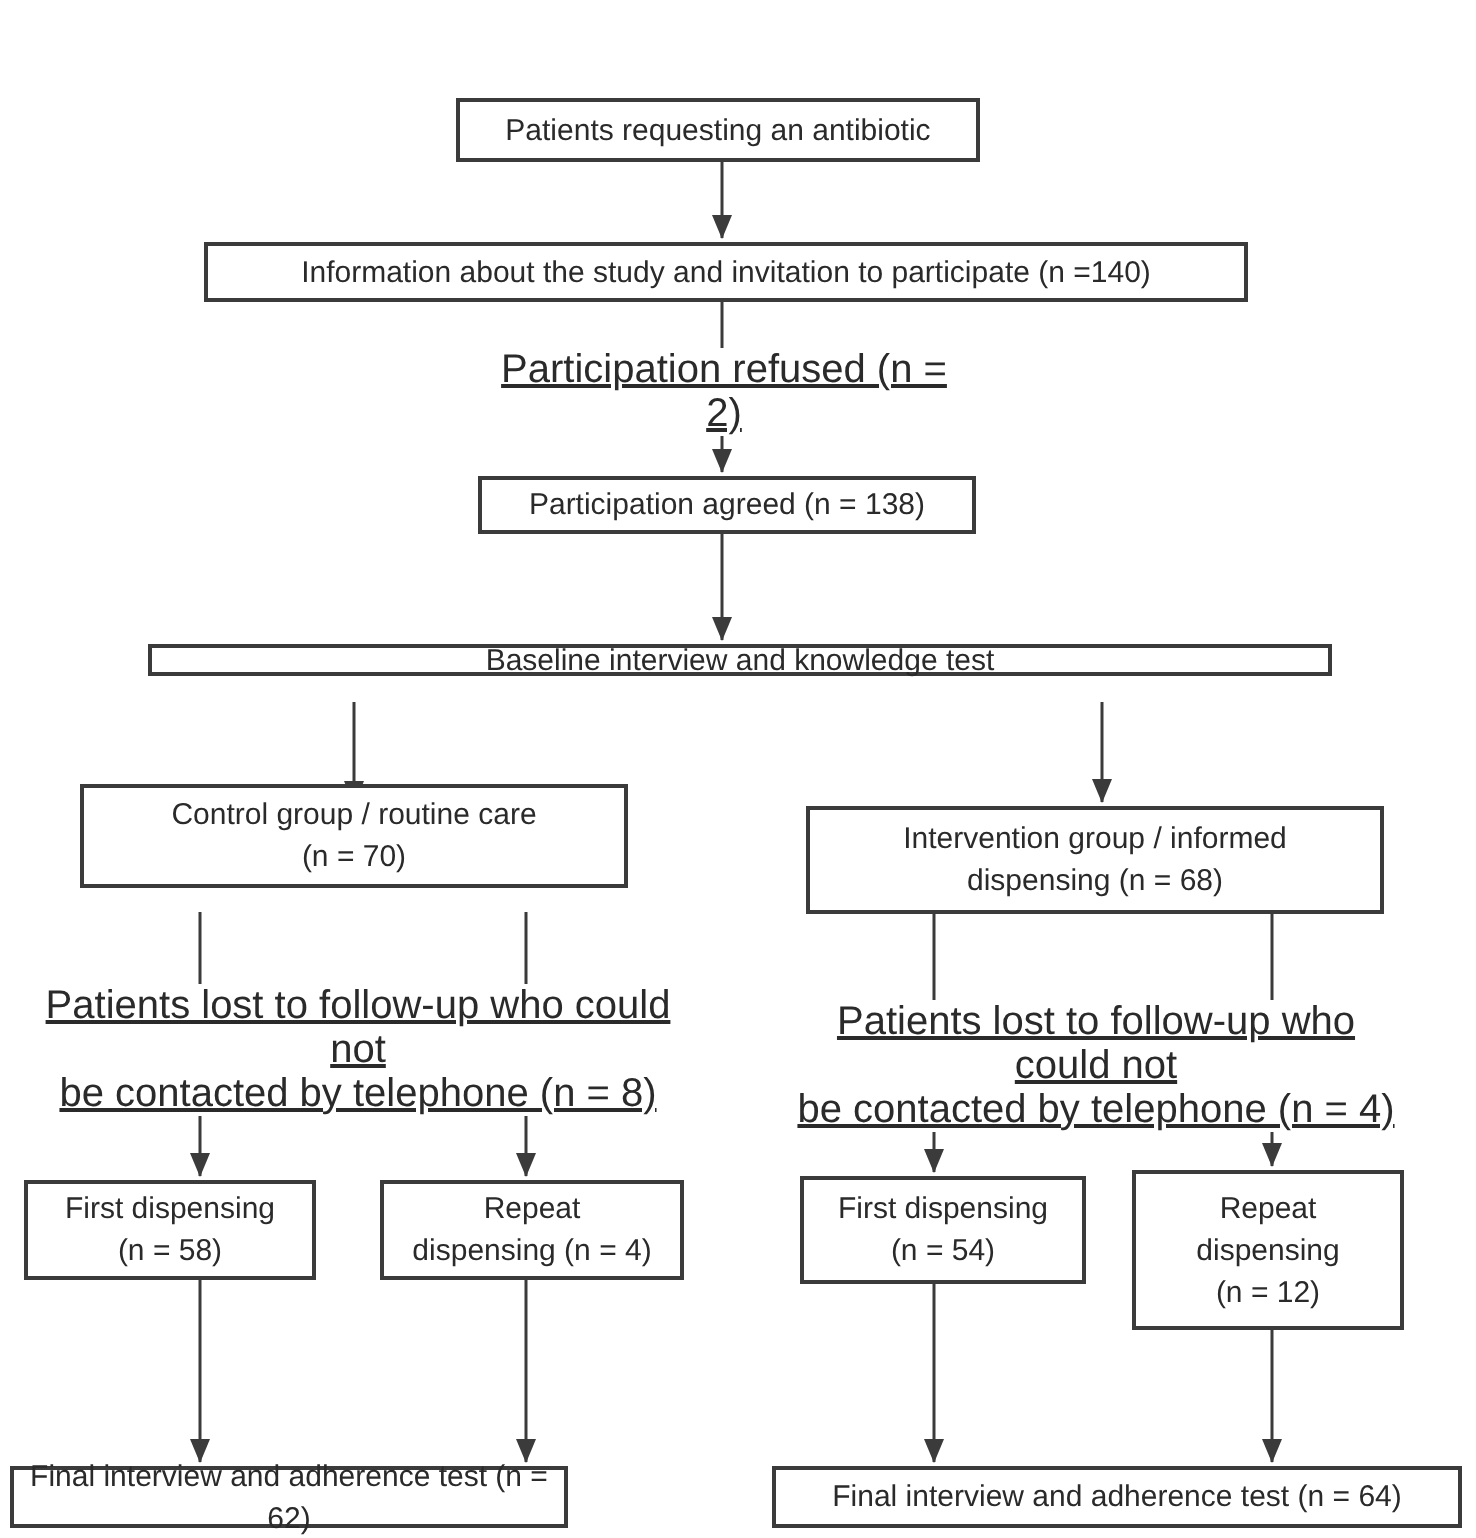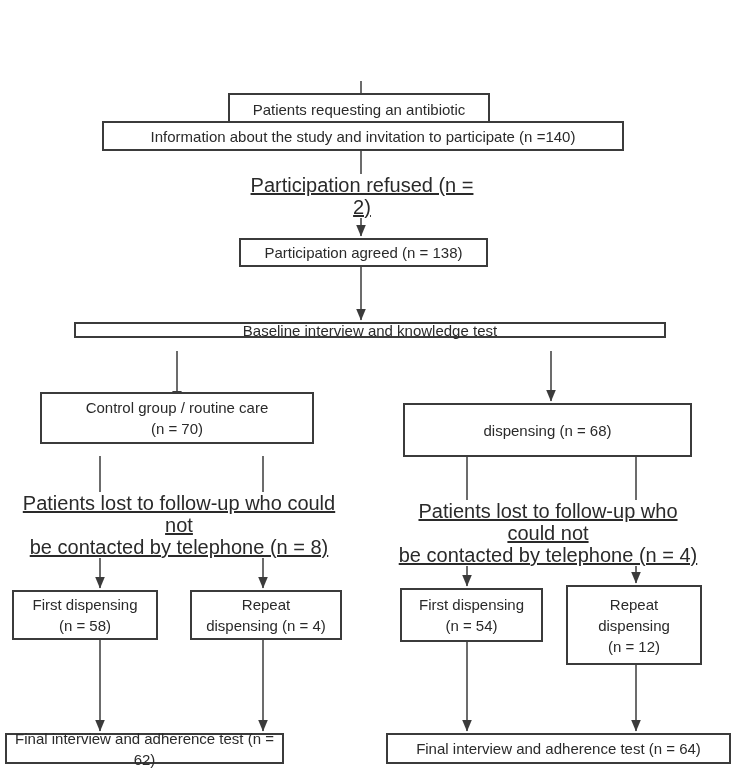--- a/index.html
+++ b/index.html
@@ -101,21 +101,21 @@
     <line x1="636" y1="457" x2="636" y2="583" marker-end="url(#arrowhead)"></line>
 
     <line x1="100" y1="640" x2="100" y2="731" marker-end="url(#arrowhead)"></line>
     <line x1="263" y1="640" x2="263" y2="731" marker-end="url(#arrowhead)"></line>
 
     <line x1="467" y1="642" x2="467" y2="731" marker-end="url(#arrowhead)"></line>
     <line x1="636" y1="665" x2="636" y2="731" marker-end="url(#arrowhead)"></line>
   </svg>
 
 
-  <div class="box" style="left:228px; top:49px; width:262px; height:32px;margin-top:44px;">
+  <div class="box" style="left:228px; top:49px; width:262px; height:32px;">
     <span class="line">Patients requesting an antibiotic</span>
   </div>
 
   <div class="box" style="left:102px; top:121px; width:522px; height:30px;">
     <span class="line">Information about the study and invitation to participate (n =140)</span>
   </div>
 
   <div class="float-label" style="left:250px; top:174px; width:224px;">Participation refused (n = 2)</div>
 
   <div class="box" style="left:239px; top:238px; width:249px; height:29px;">
@@ -125,20 +125,21 @@
   <div class="box" style="left:74px; top:322px; width:592px; height:16px;">
     <span class="line">Baseline interview and knowledge test</span>
   </div>
 
   <div class="box" style="left:40px; top:392px; width:274px; height:52px;">
     <span class="line">Control group / routine care</span>
     <span class="line">(n = 70)</span>
   </div>
 
   <div class="box" style="left:403px; top:403px; width:289px; height:54px;">
+    <span class="line">Intervention group / informed</span>
     <span class="line">dispensing (n = 68)</span>
   </div>
 
   <div class="float-label" style="left:20px; top:492px; width:318px;">
     <span class="line">Patients lost to follow-up who could not</span>
     <span class="line">be contacted by telephone (n = 8)</span>
   </div>
 
   <div class="float-label" style="left:392px; top:500px; width:312px;">
     <span class="line">Patients lost to follow-up who could not</span>

